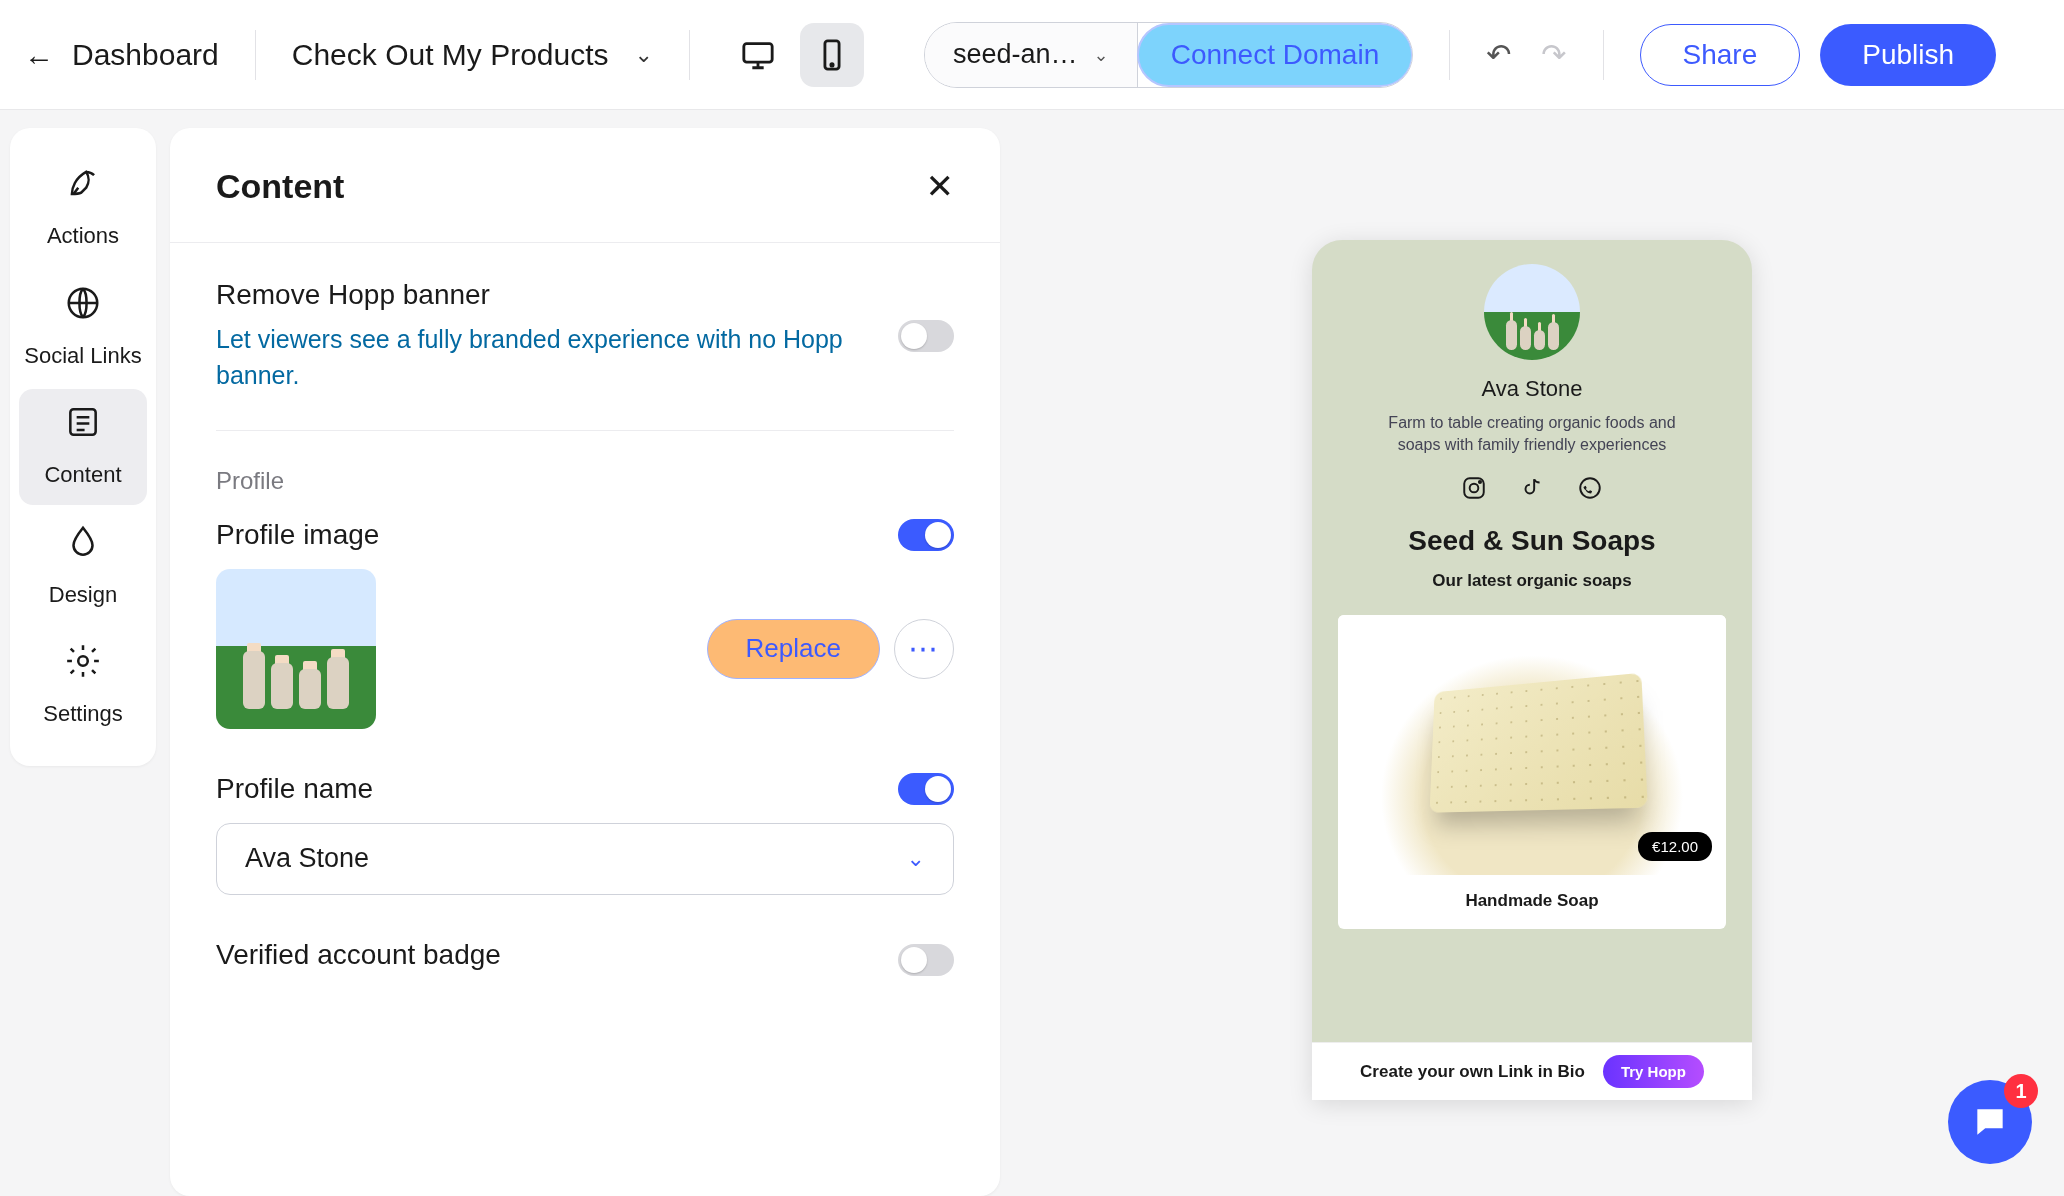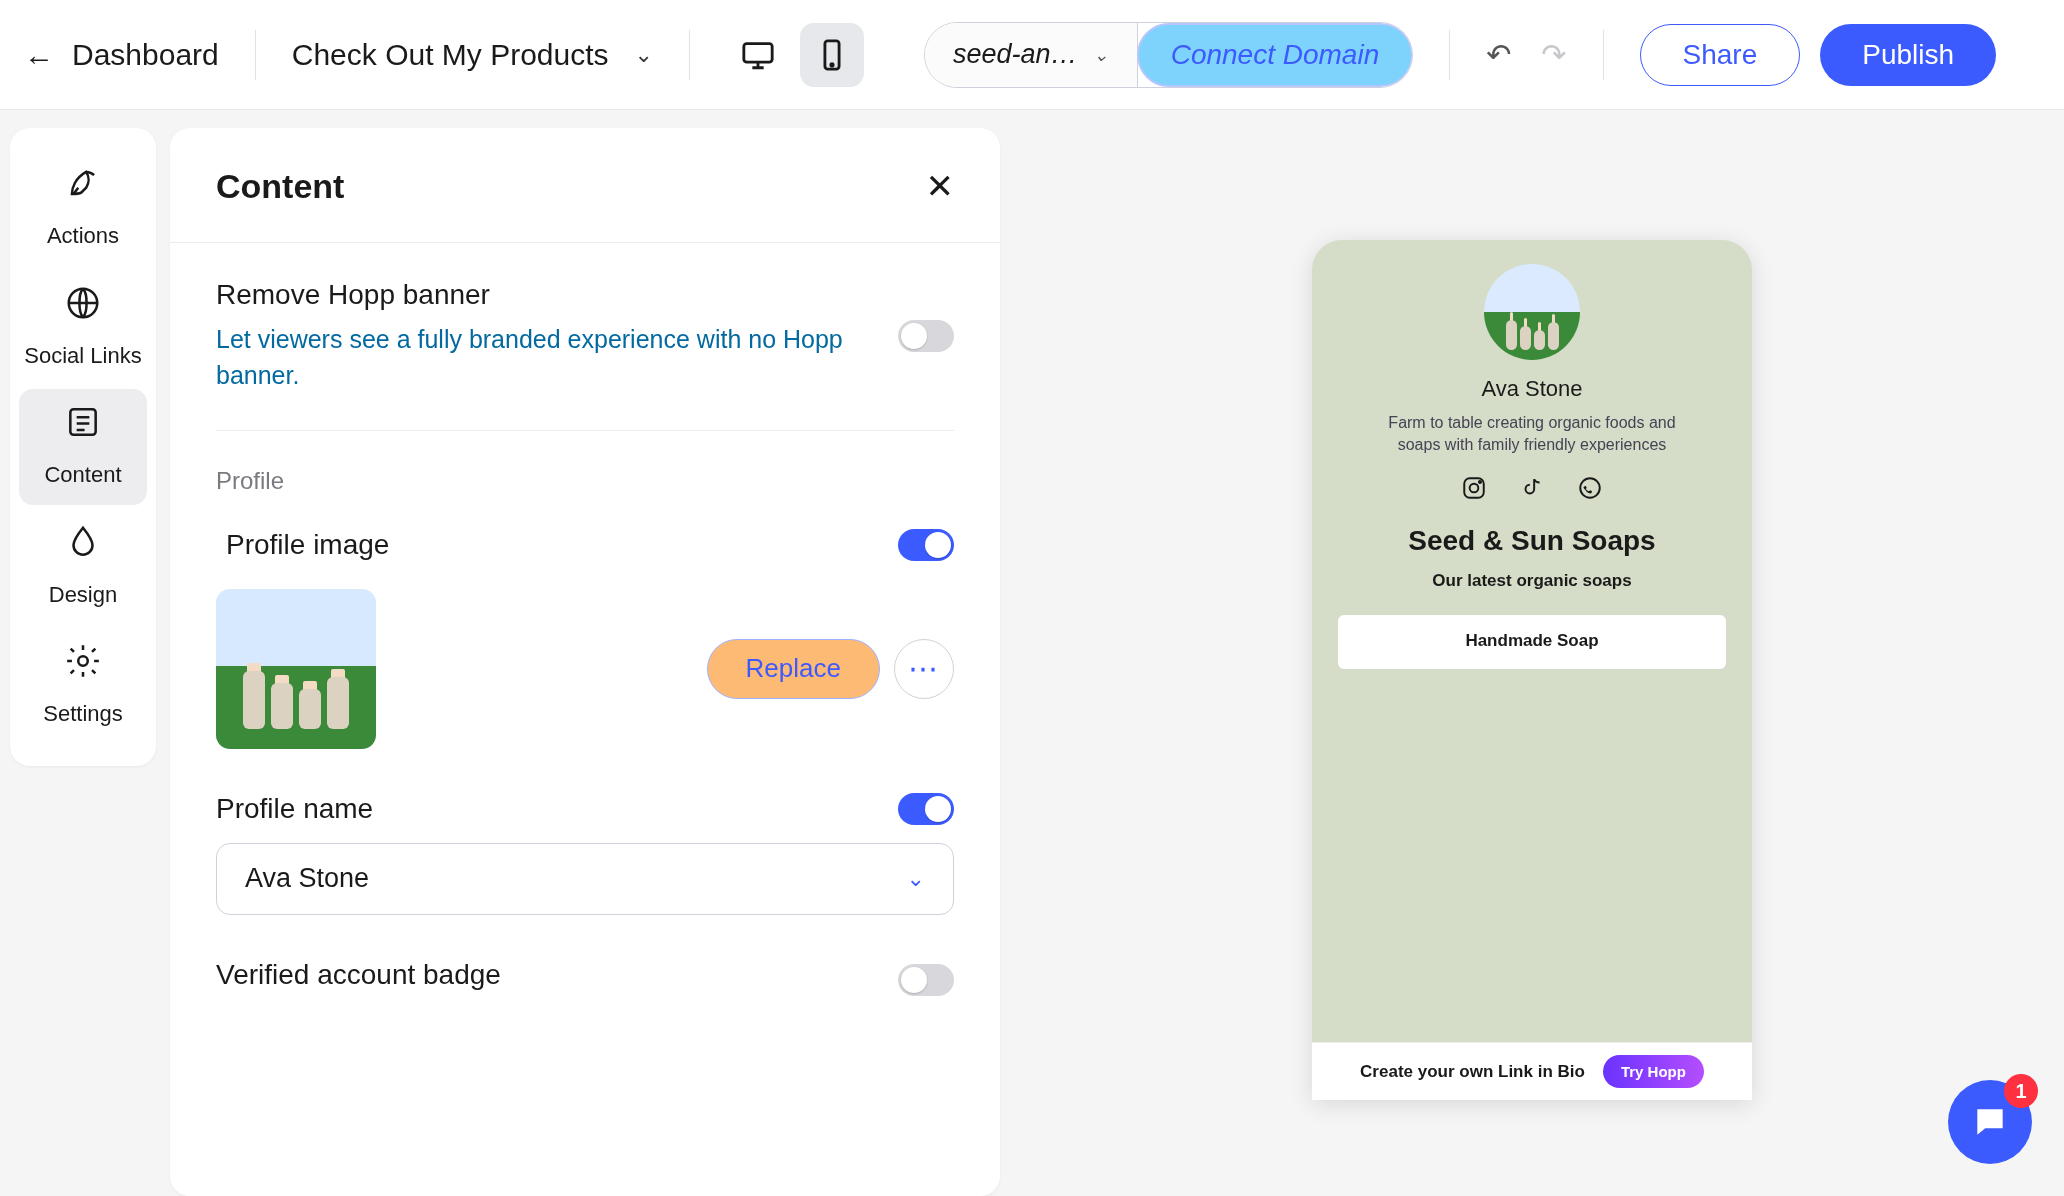--- a/index.html
+++ b/index.html
@@ -30,21 +30,21 @@
   .chevron-down { font-size:22px; color:#333; }
   .device-group { display:flex; align-items:center; gap:10px; }
   .device-btn {
     width:64px; height:64px; border-radius:14px;
     display:flex; align-items:center; justify-content:center;
     cursor:pointer;
   }
   .device-btn.active { background:#e7e8eb; }
   .device-icon { width:34px; height:34px; stroke:#1a1a1a; fill:none; stroke-width:2; }
   .domain-group { display:flex; align-items:center; height:66px;
-    border:1px solid #cfd2da; border-radius:33px; overflow:hidden;font-style:italic; }
+    border:1px solid #cfd2da; border-radius:33px; overflow:hidden; }
   .domain-name {
     display:flex; align-items:center; gap:16px; padding:0 28px; height:100%;
     font-size:27px; border-right:1px solid #cfd2da; background:#fbfbfc; cursor:pointer;
   }
   .domain-name .chev { font-size:18px; color:#555; }
   .connect-domain {
     padding:0 32px; height:100%; display:flex; align-items:center;
     color:#3d5afe; font-size:28px; cursor:pointer; background:#7dd3fc;
     border:2px solid #b5c6ff; border-radius:33px; margin:-1px;
   }
@@ -354,21 +354,21 @@
           <div class="toggle">
               <div class="knob"></div>
             </div>
         </div>
       </div>
 
       <div class="section" style="border-bottom:none;">
         <div class="section-label">Profile</div>
 
         <div class="row">
-          <div class="row-title" style="margin:10px">Profile image</div>
+          <div class="row-title" style="margin:0">Profile image</div>
           <div class="toggle on">
               <div class="knob"></div>
             </div>
         </div>
         <div class="pimg-row">
           <div class="pimg-thumb">
             <div class="pimg-people">
                 <span></span>
                 <span></span>
                 <span></span>
@@ -433,20 +433,24 @@
               <path d="M14 4c1 2 3 3 5 3"></path>
             </svg>
           <svg class="pv-si" viewBox="0 0 24 24">
               <circle cx="12" cy="12" r="9"></circle>
               <path d="M8 14c1 2 3 3 5 3l1-2-2-1-1 1c-1 0-2-1-3-2l1-1-1-2-2 1c0 1 1 2 2 3z" fill="#1a1a1a" stroke="none"></path>
             </svg>
         </div>
         <div class="pv-heading">Seed &amp; Sun Soaps</div>
         <div class="pv-sub">Our latest organic soaps</div>
         <div class="pv-card">
+          <div class="pv-img">
+            <div class="soap"></div>
+            <div class="price-badge">€12.00</div>
+          </div>
           <div class="pv-caption">Handmade Soap</div>
         </div>
       </div>
       <div class="hopp-bar">
         <span class="hopp-text">Create your own Link in Bio</span>
         <button class="hopp-btn"><span>Try Hopp</span></button>
       </div>
     </div>
   </div>
 

